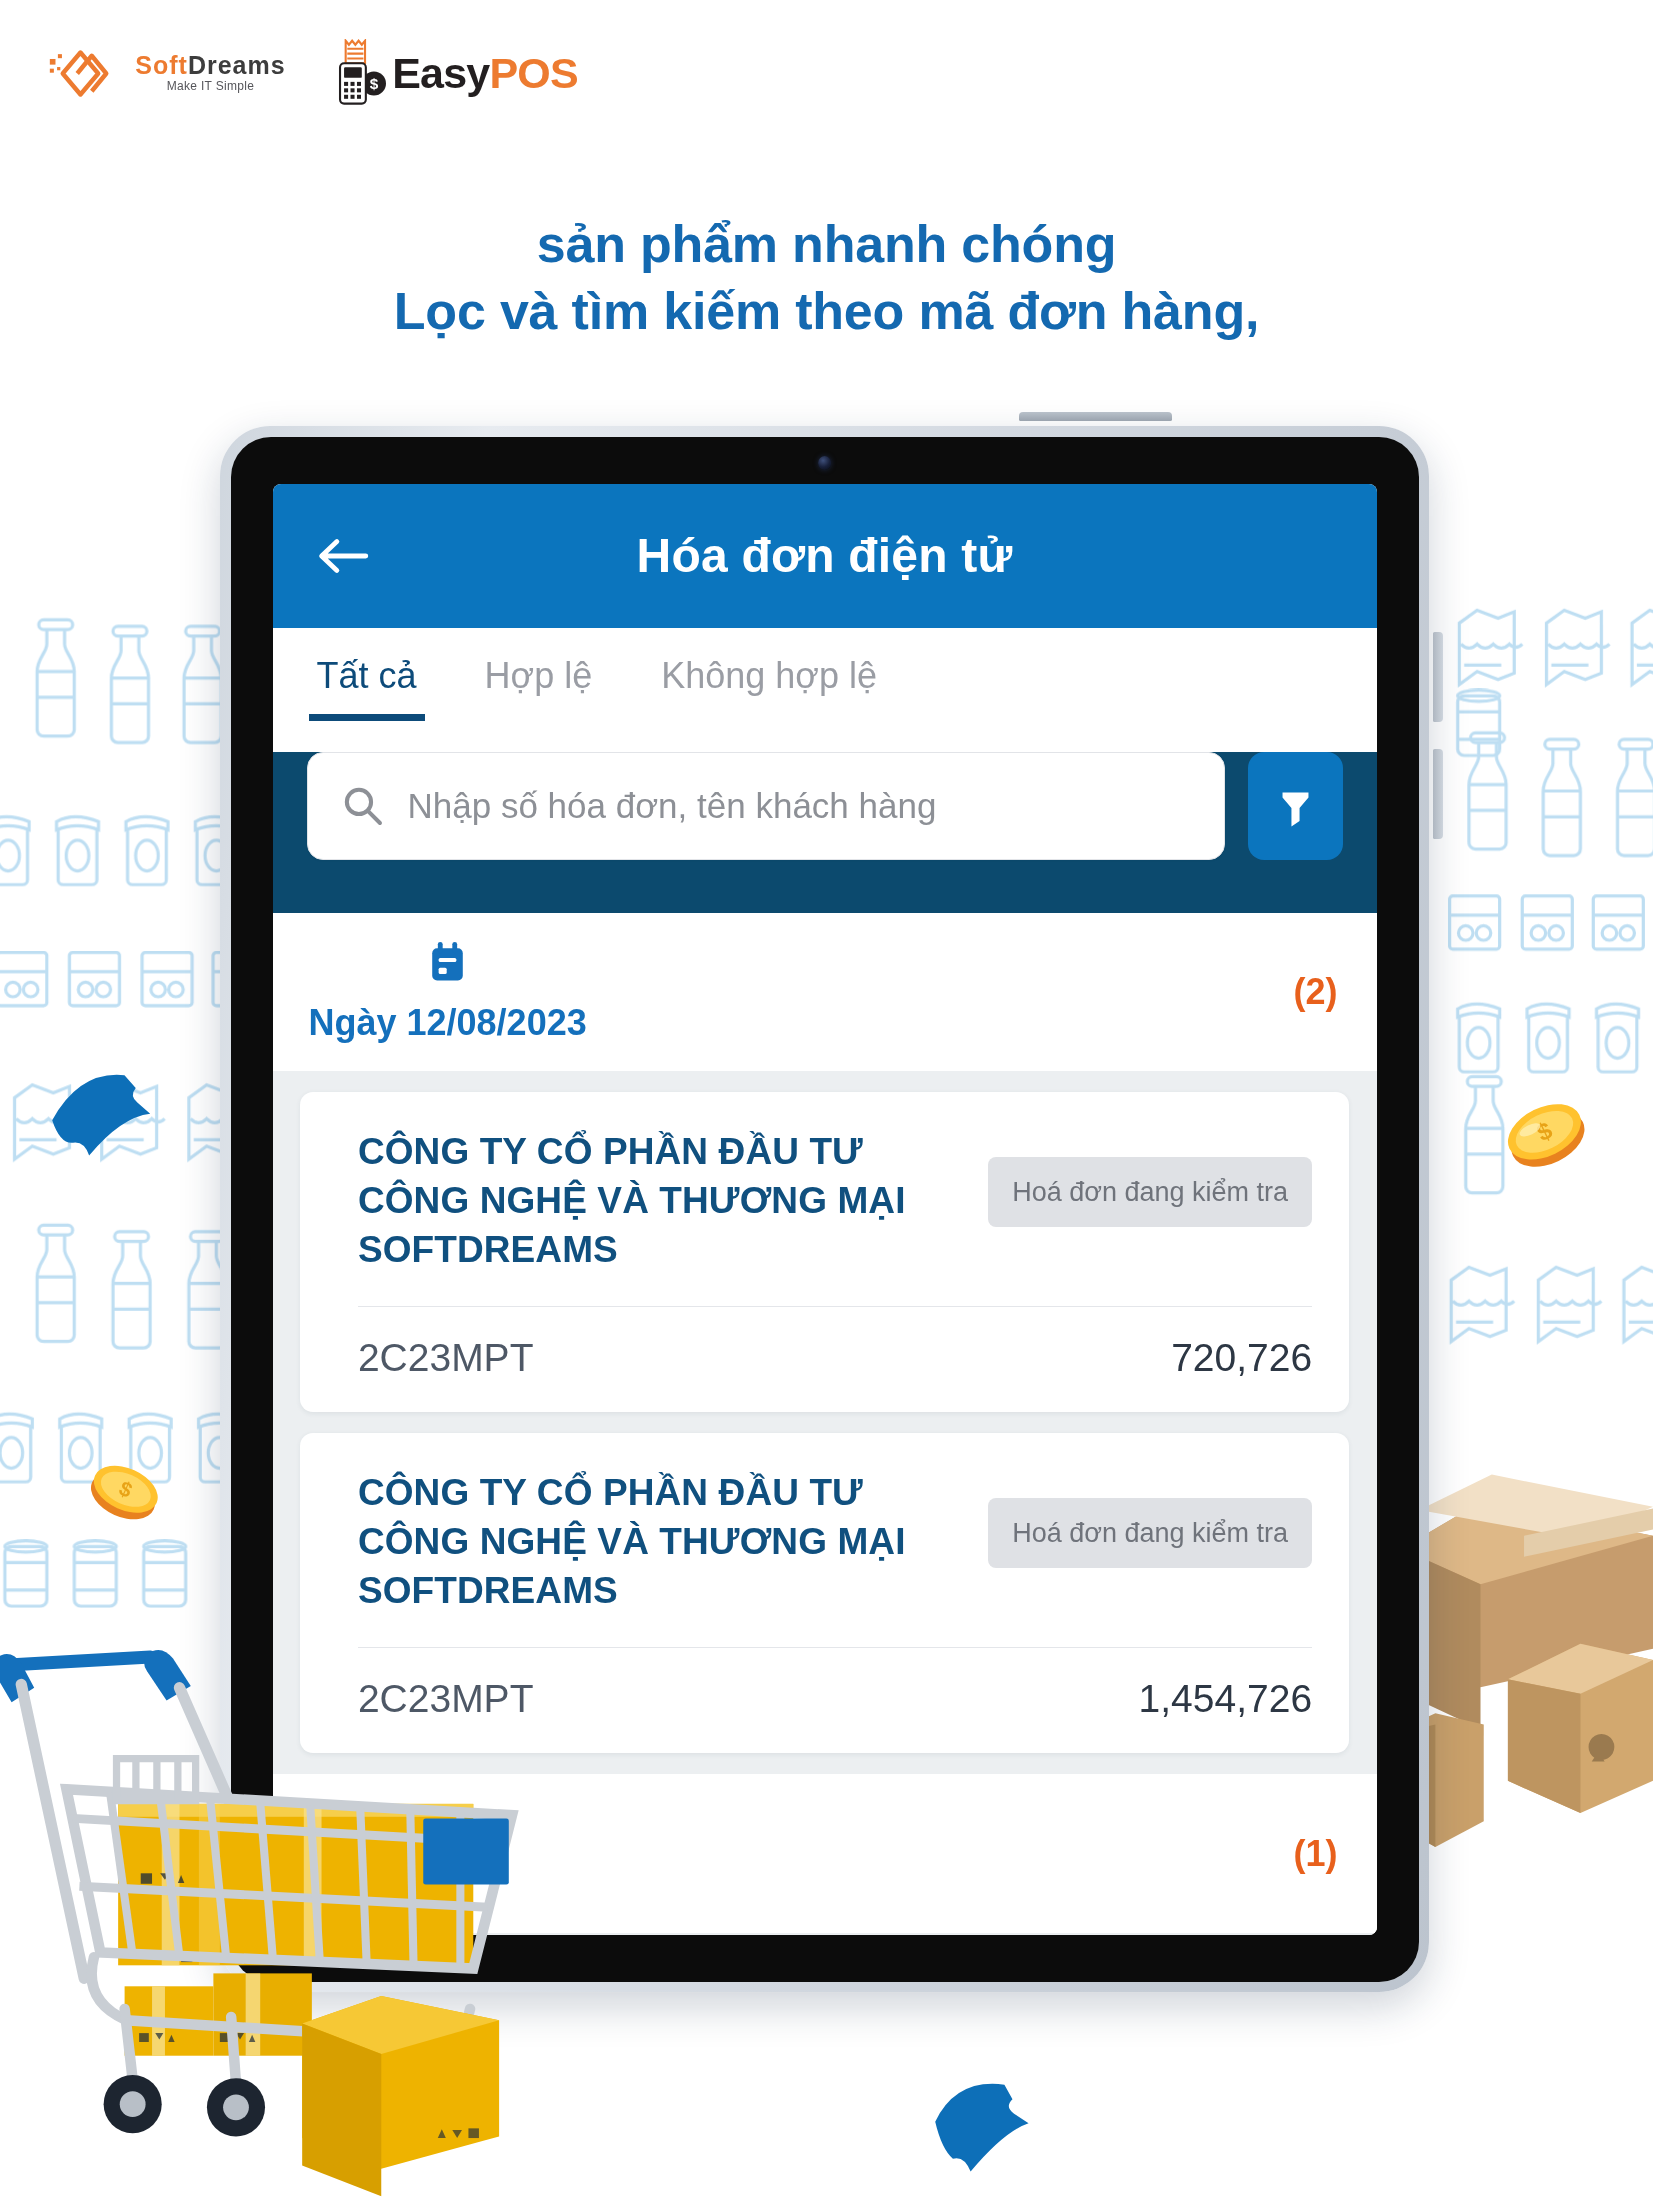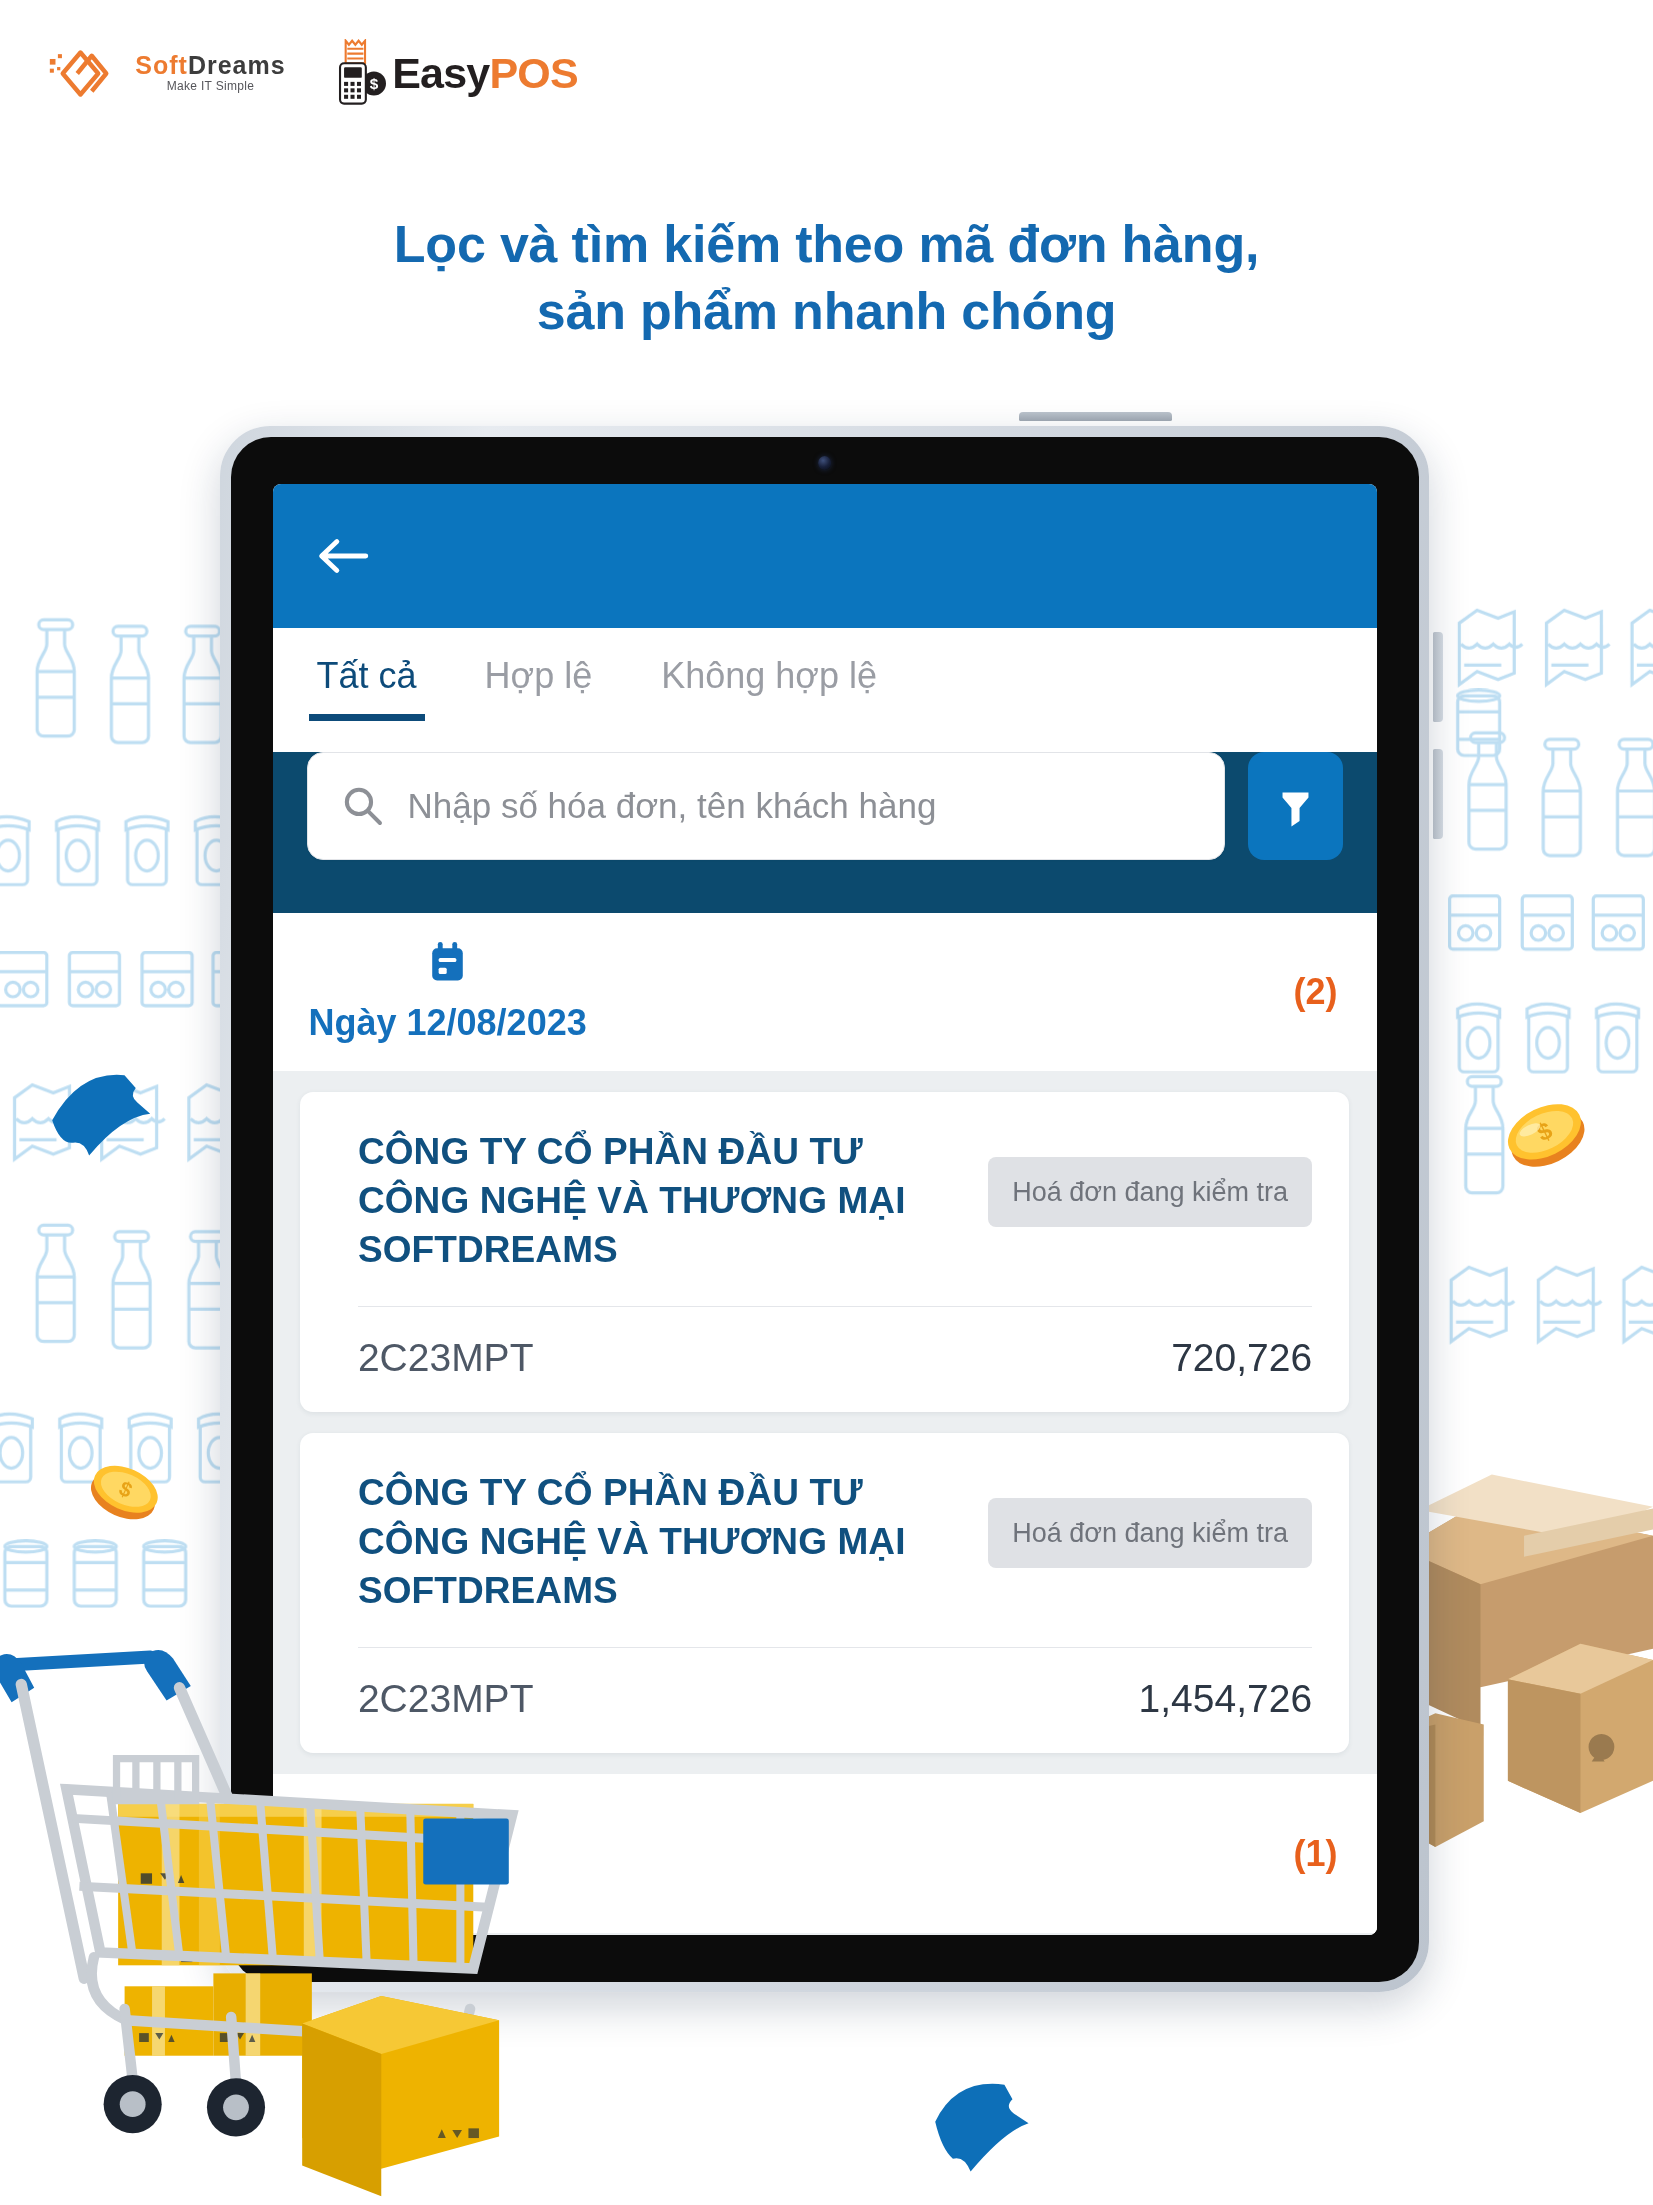--- a/index.html
+++ b/index.html
@@ -324,40 +324,41 @@
             <rect x="26" y="69" width="5" height="5"></rect>
         </g>
       </svg>
       <div class="ep-words">
         <span class="easy">Easy</span><span class="pos">POS</span>
       </div>
     </div>
   </div>
 
   <div class="headline">
+    <div>sản phẩm nhanh chóng</div>
     <div>Lọc và tìm kiếm theo mã đơn hàng,</div>
-    <div>sản phẩm nhanh chóng</div>
   </div>
 
   <div class="tablet">
     <div class="btn-power"></div>
     <div class="btn-vol1"></div>
     <div class="btn-vol2"></div>
 
     <div class="tablet-inner">
       <div class="cam"></div>
 
       <div class="screen">
 
         <div class="app-header">
           <div class="back-btn">
             <svg width="53" height="42" viewBox="0 0 66 52">
               <path d="M62 26 H8 M26 8 L7 26 L26 44" fill="none" stroke="#fff" stroke-width="6" stroke-linecap="round" stroke-linejoin="round"></path>
             </svg>
           </div>
+          <div class="app-title">Hóa đơn điện tử</div>
         </div>
 
         <div class="tabs">
           <div class="tab active">Tất cả</div>
           <div class="tab">Hợp lệ</div>
           <div class="tab">Không hợp lệ</div>
         </div>
 
         <div class="search-strip">
           <div class="search-box">

